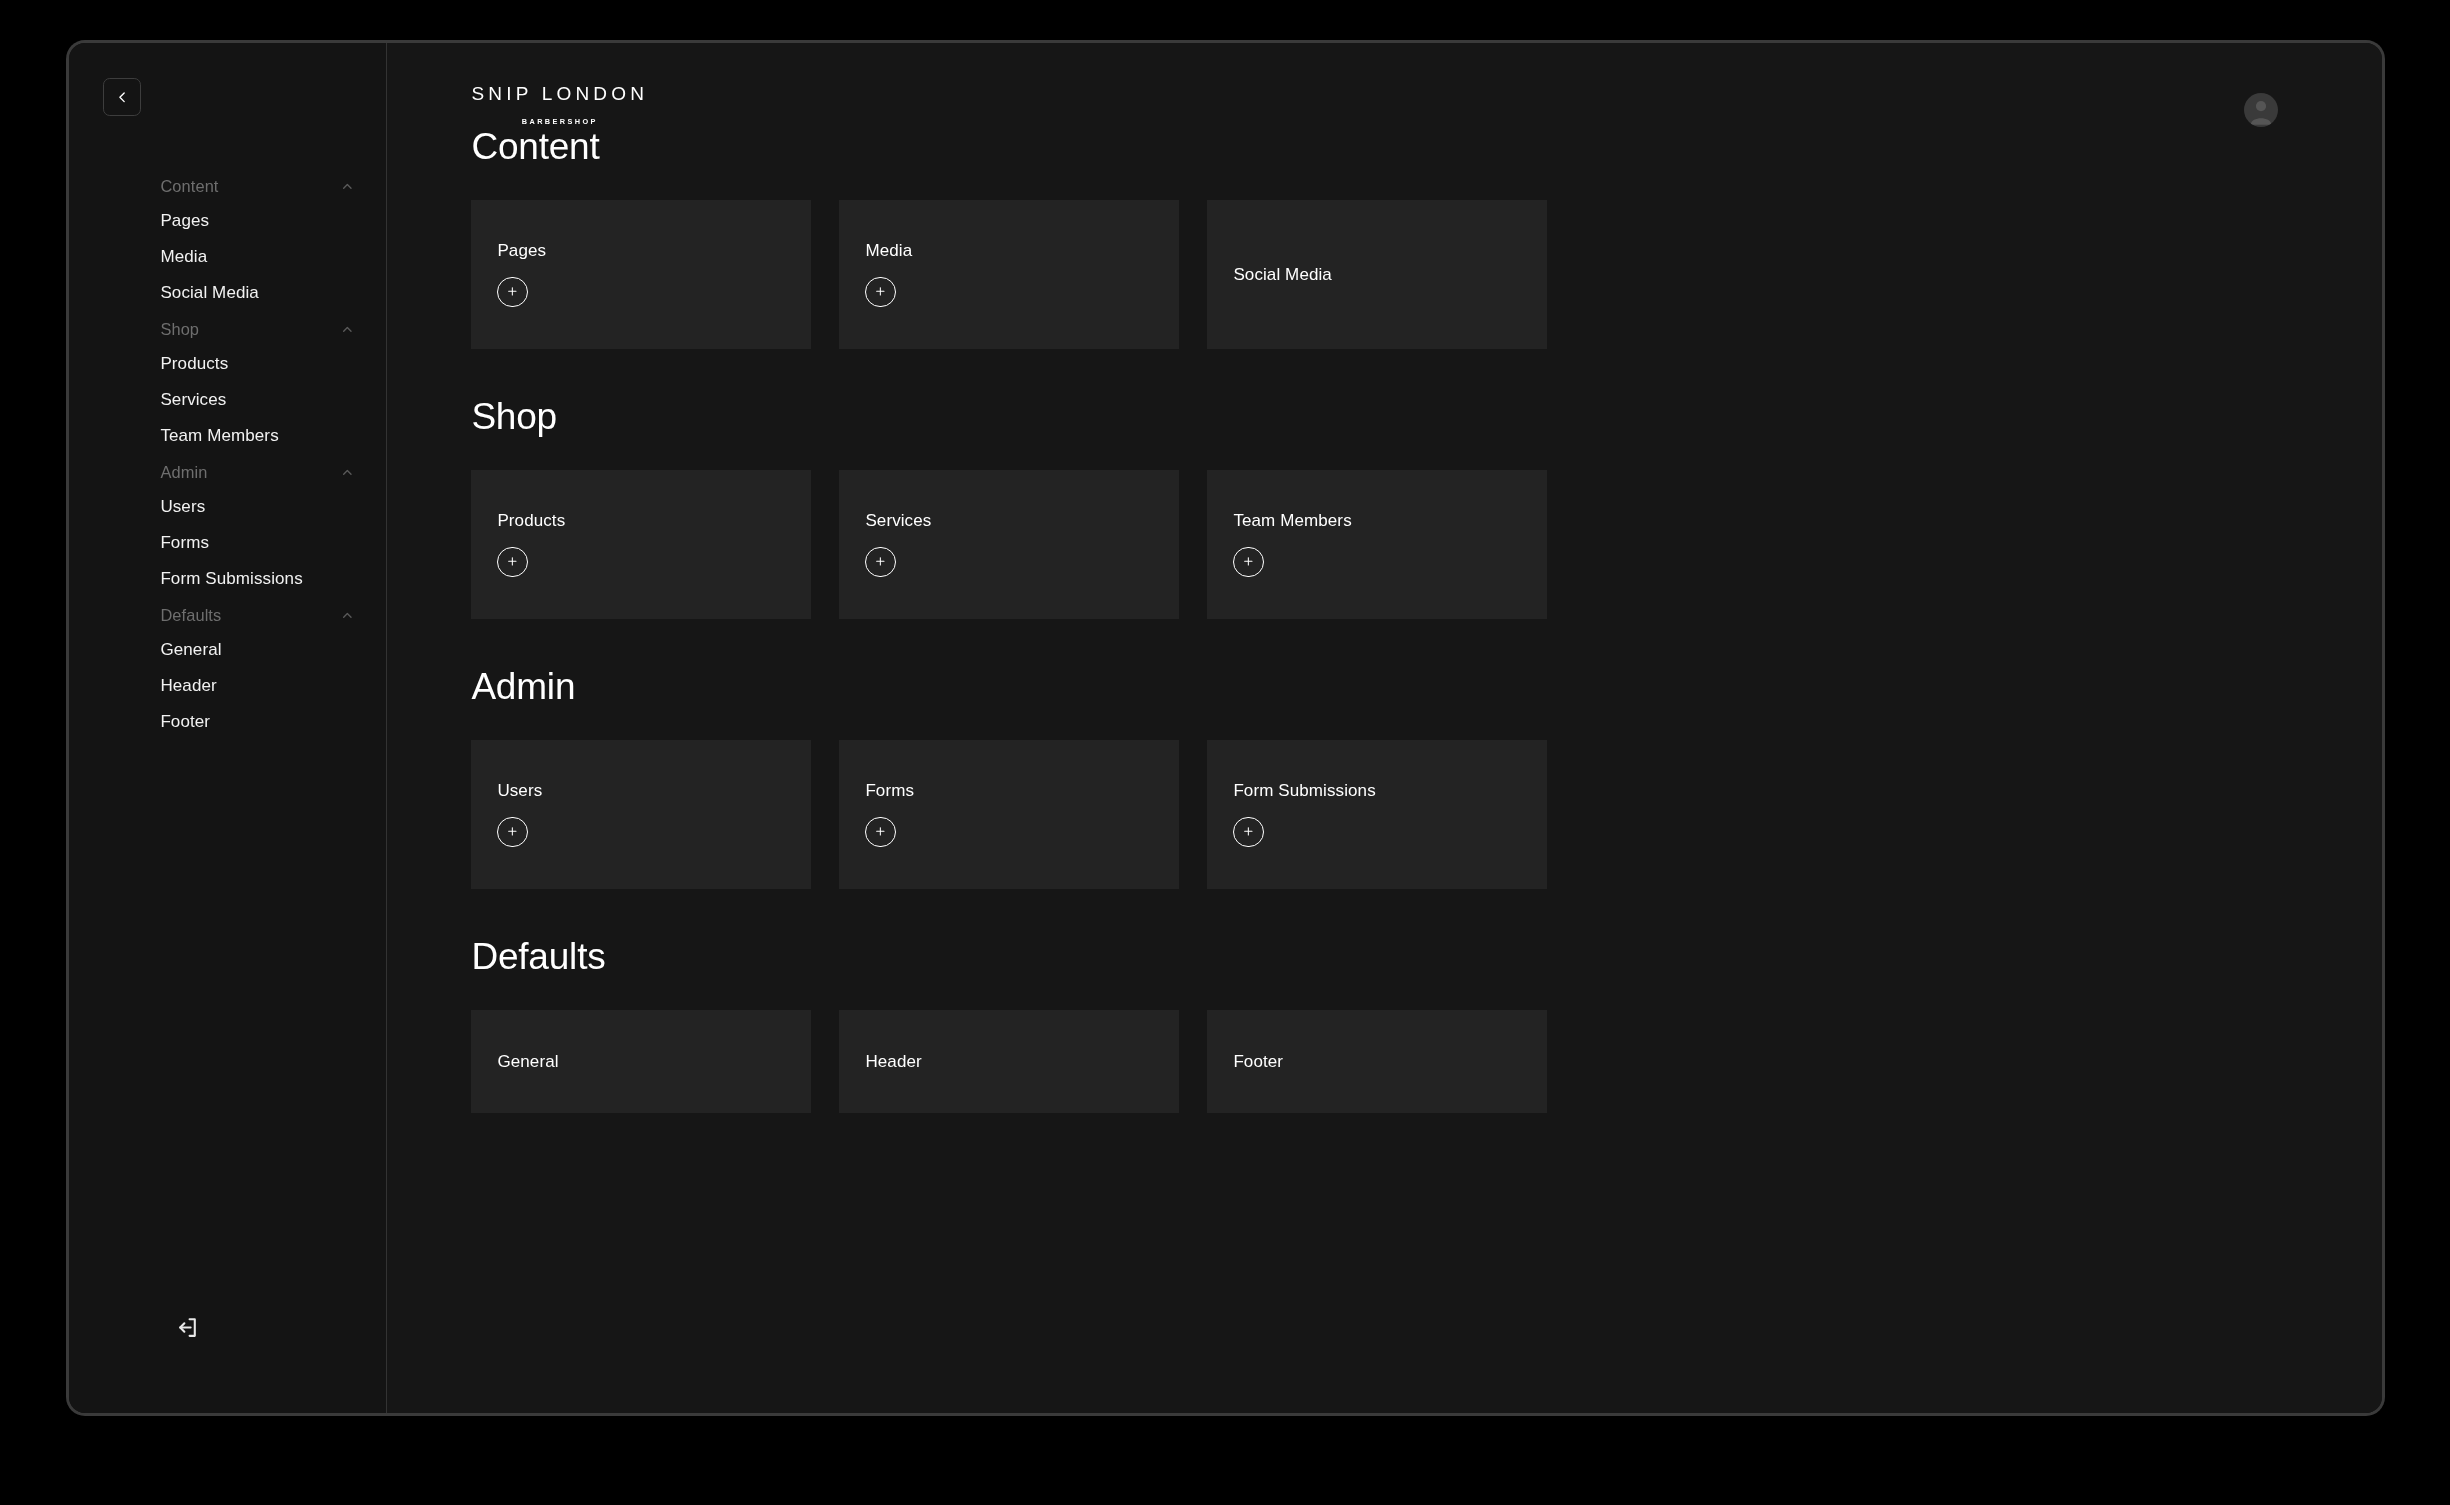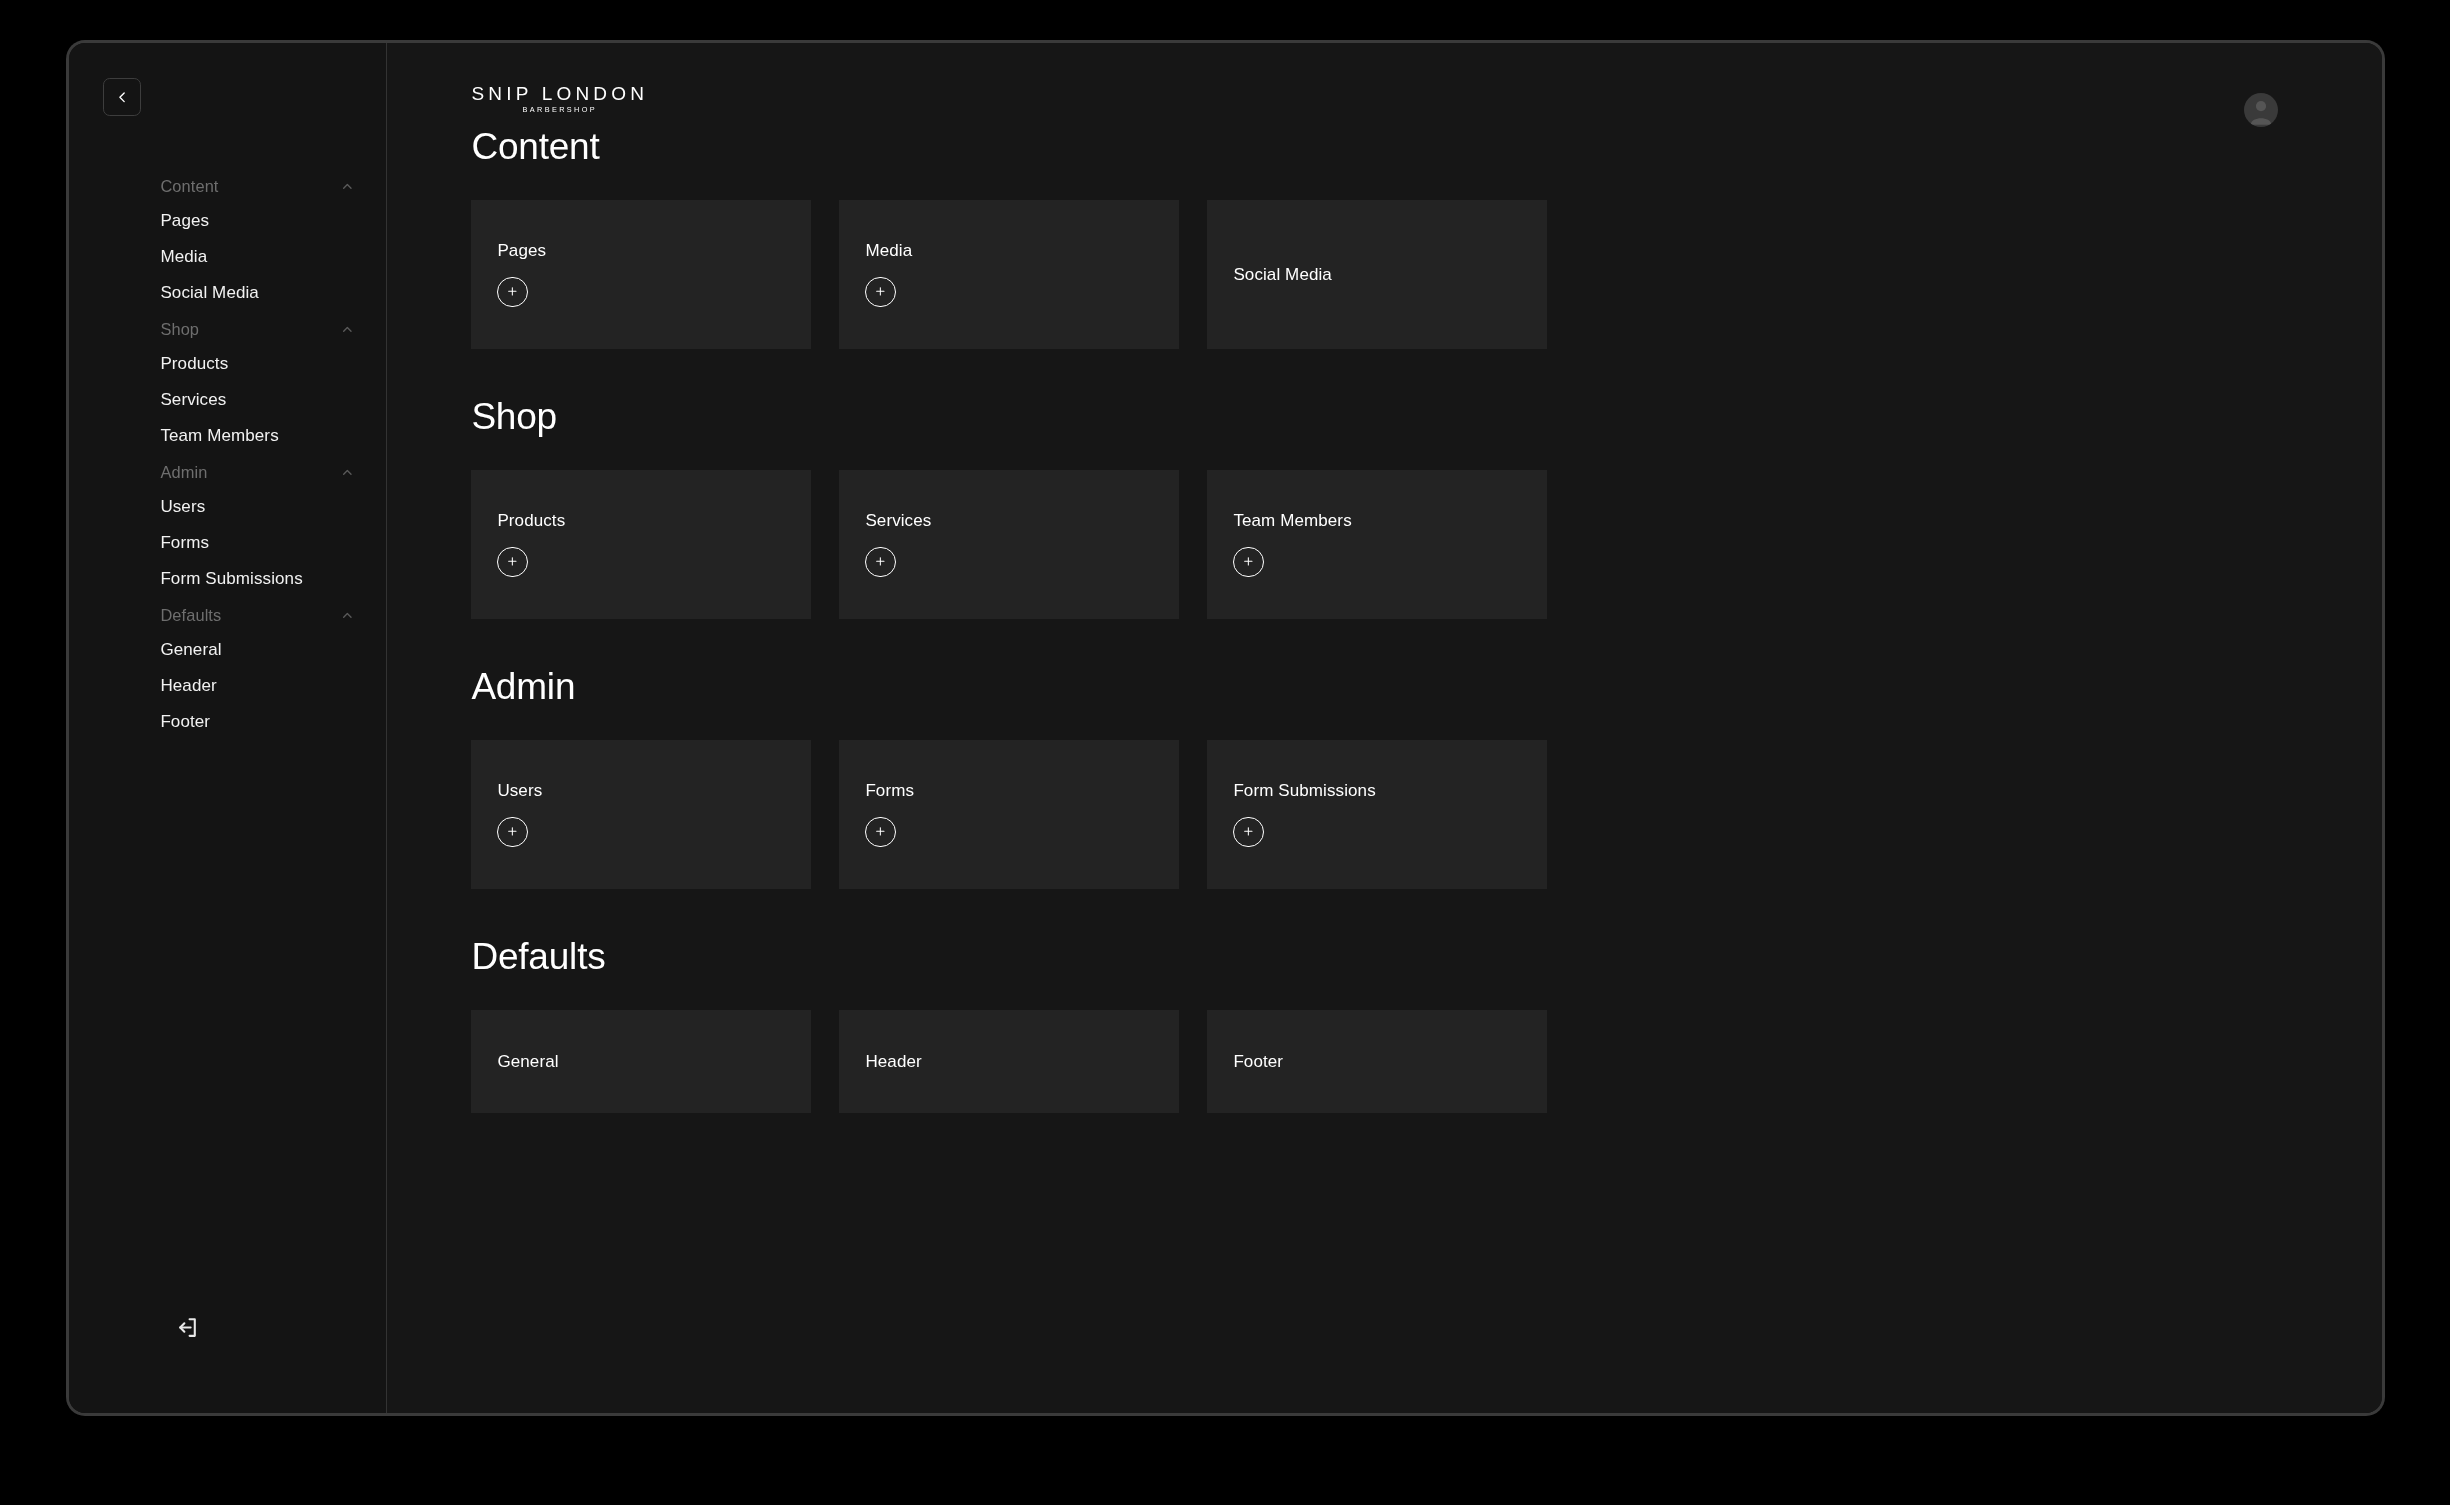--- a/index.html
+++ b/index.html
@@ -133,22 +133,22 @@
     font-size: 19px;
     letter-spacing: 4.2px;
     line-height: 1;
     font-weight: 400;
   }
   #brand-sub {
     color: #ffffff;
     font-size: 7.3px;
     letter-spacing: 2.4px;
     line-height: 1;
-    margin-top: 3px;
-    font-weight: 400;
+    margin-top: 15px;
+    font-weight: 700;
   }
 
   #avatar {
     position: absolute;
     right: 104px;
     top: 50px;
     width: 34px;
     height: 34px;
     border-radius: 50%;
     background: #3a3a3a;

